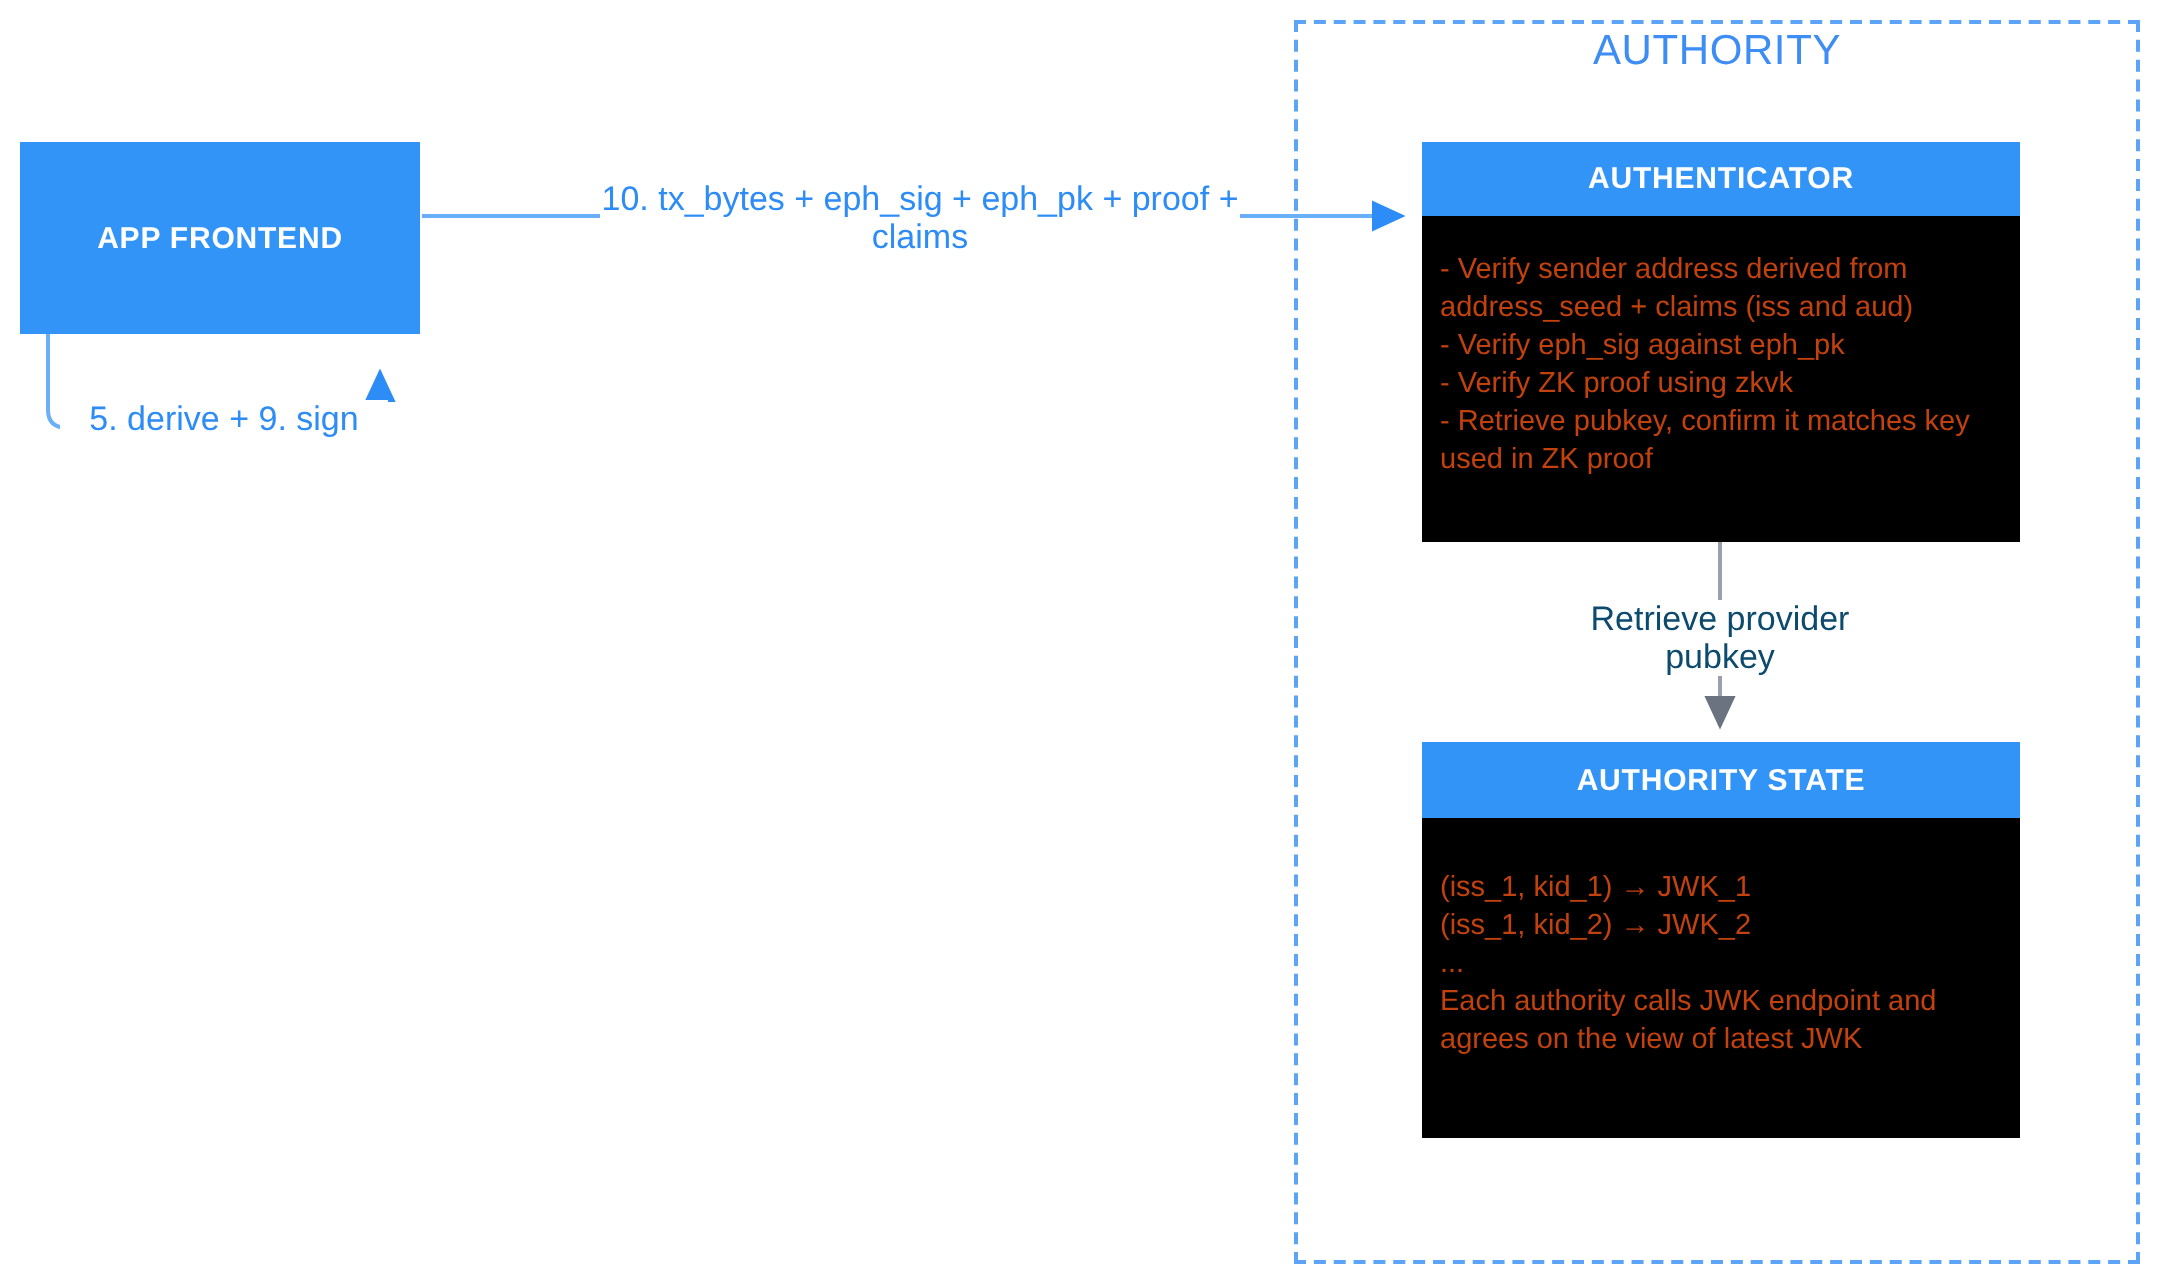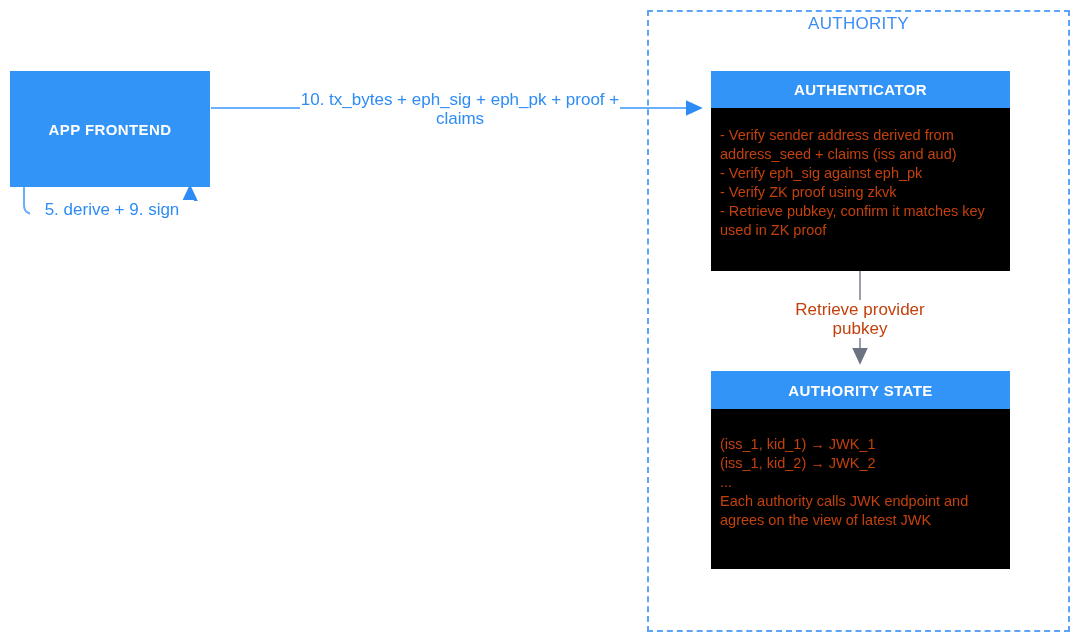--- a/index.html
+++ b/index.html
@@ -26,21 +26,21 @@
     border: 2px dashed #5ba4f8;
     box-sizing: border-box;
   }
   .authority-group-label {
     position: absolute;
     left: 647px;
     top: 14px;
     width: 423px;
     text-align: center;
     color: #3d8df5;
-    font-size: 17px;
+    font-size: 21px;
     letter-spacing: .3px;
   }
 
   
   .node {
     position: absolute;
     box-sizing: border-box;
   }
   .node-header {
     background: #3394f7;
@@ -61,21 +61,21 @@
     box-sizing: border-box;
     white-space: pre-line;
     overflow: hidden;
   }
 
   
   #frontend-box {
     left: 10px;
     top: 71px;
     width: 200px;
-    height: 116px;
+    height: 96px;
     background: #3394f7;
     display: flex;
     align-items: center;
     justify-content: center;
     color: #ffffff;
     font-size: 15px;
     font-weight: bold;
     letter-spacing: .4px;
   }
 
@@ -96,21 +96,21 @@
     width: 1080px; height: 640px;
     pointer-events: none;
   }
   .edge-label {
     position: absolute;
     font-size: 17px;
     line-height: 19px;
     text-align: center;
   }
   .edge-label.blue { color: #2d8cf5; background: #ffffff; }
-  .edge-label.gray { color: #c2410c; background: #ffffff; text-align: center; }
+  .edge-label.gray { color: #0c4a6e; background: #ffffff; text-align: center; }
 
   #edge-label-tx {
     left: 300px;
     top: 90px;
     width: 320px;
   }
   #edge-label-selfloop {
     left: 30px;
     top: 200px;
     width: 164px;

